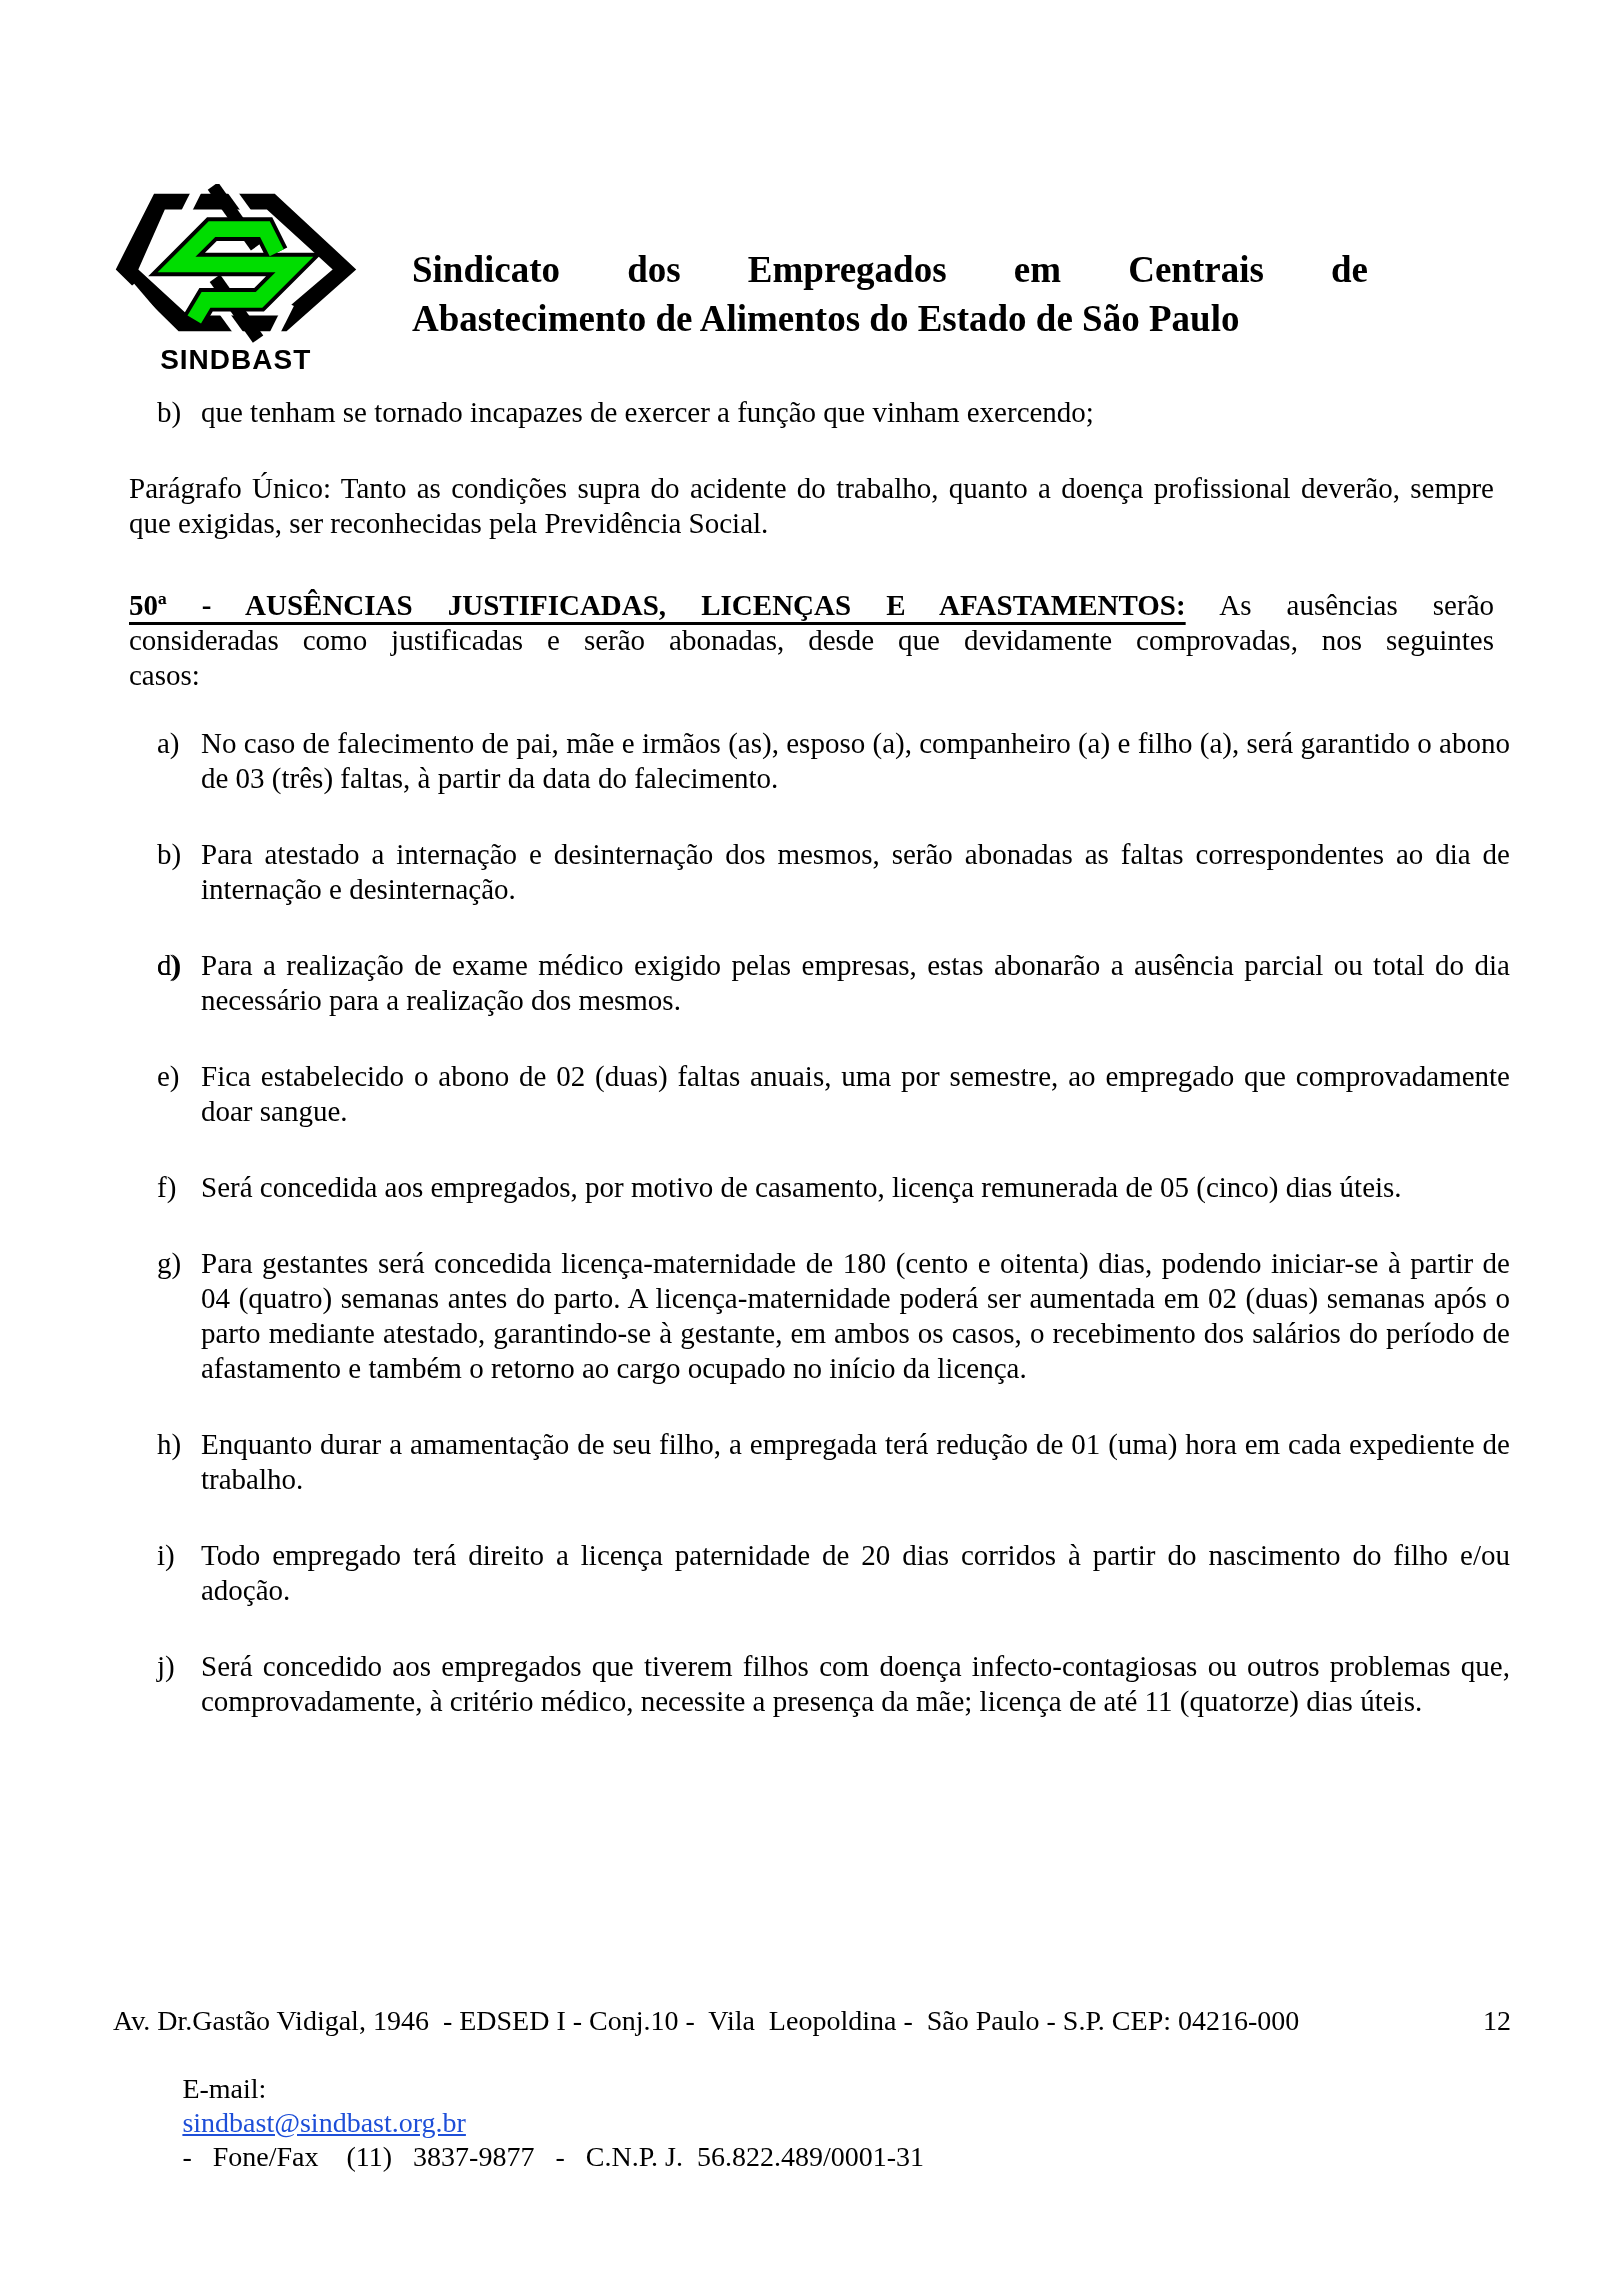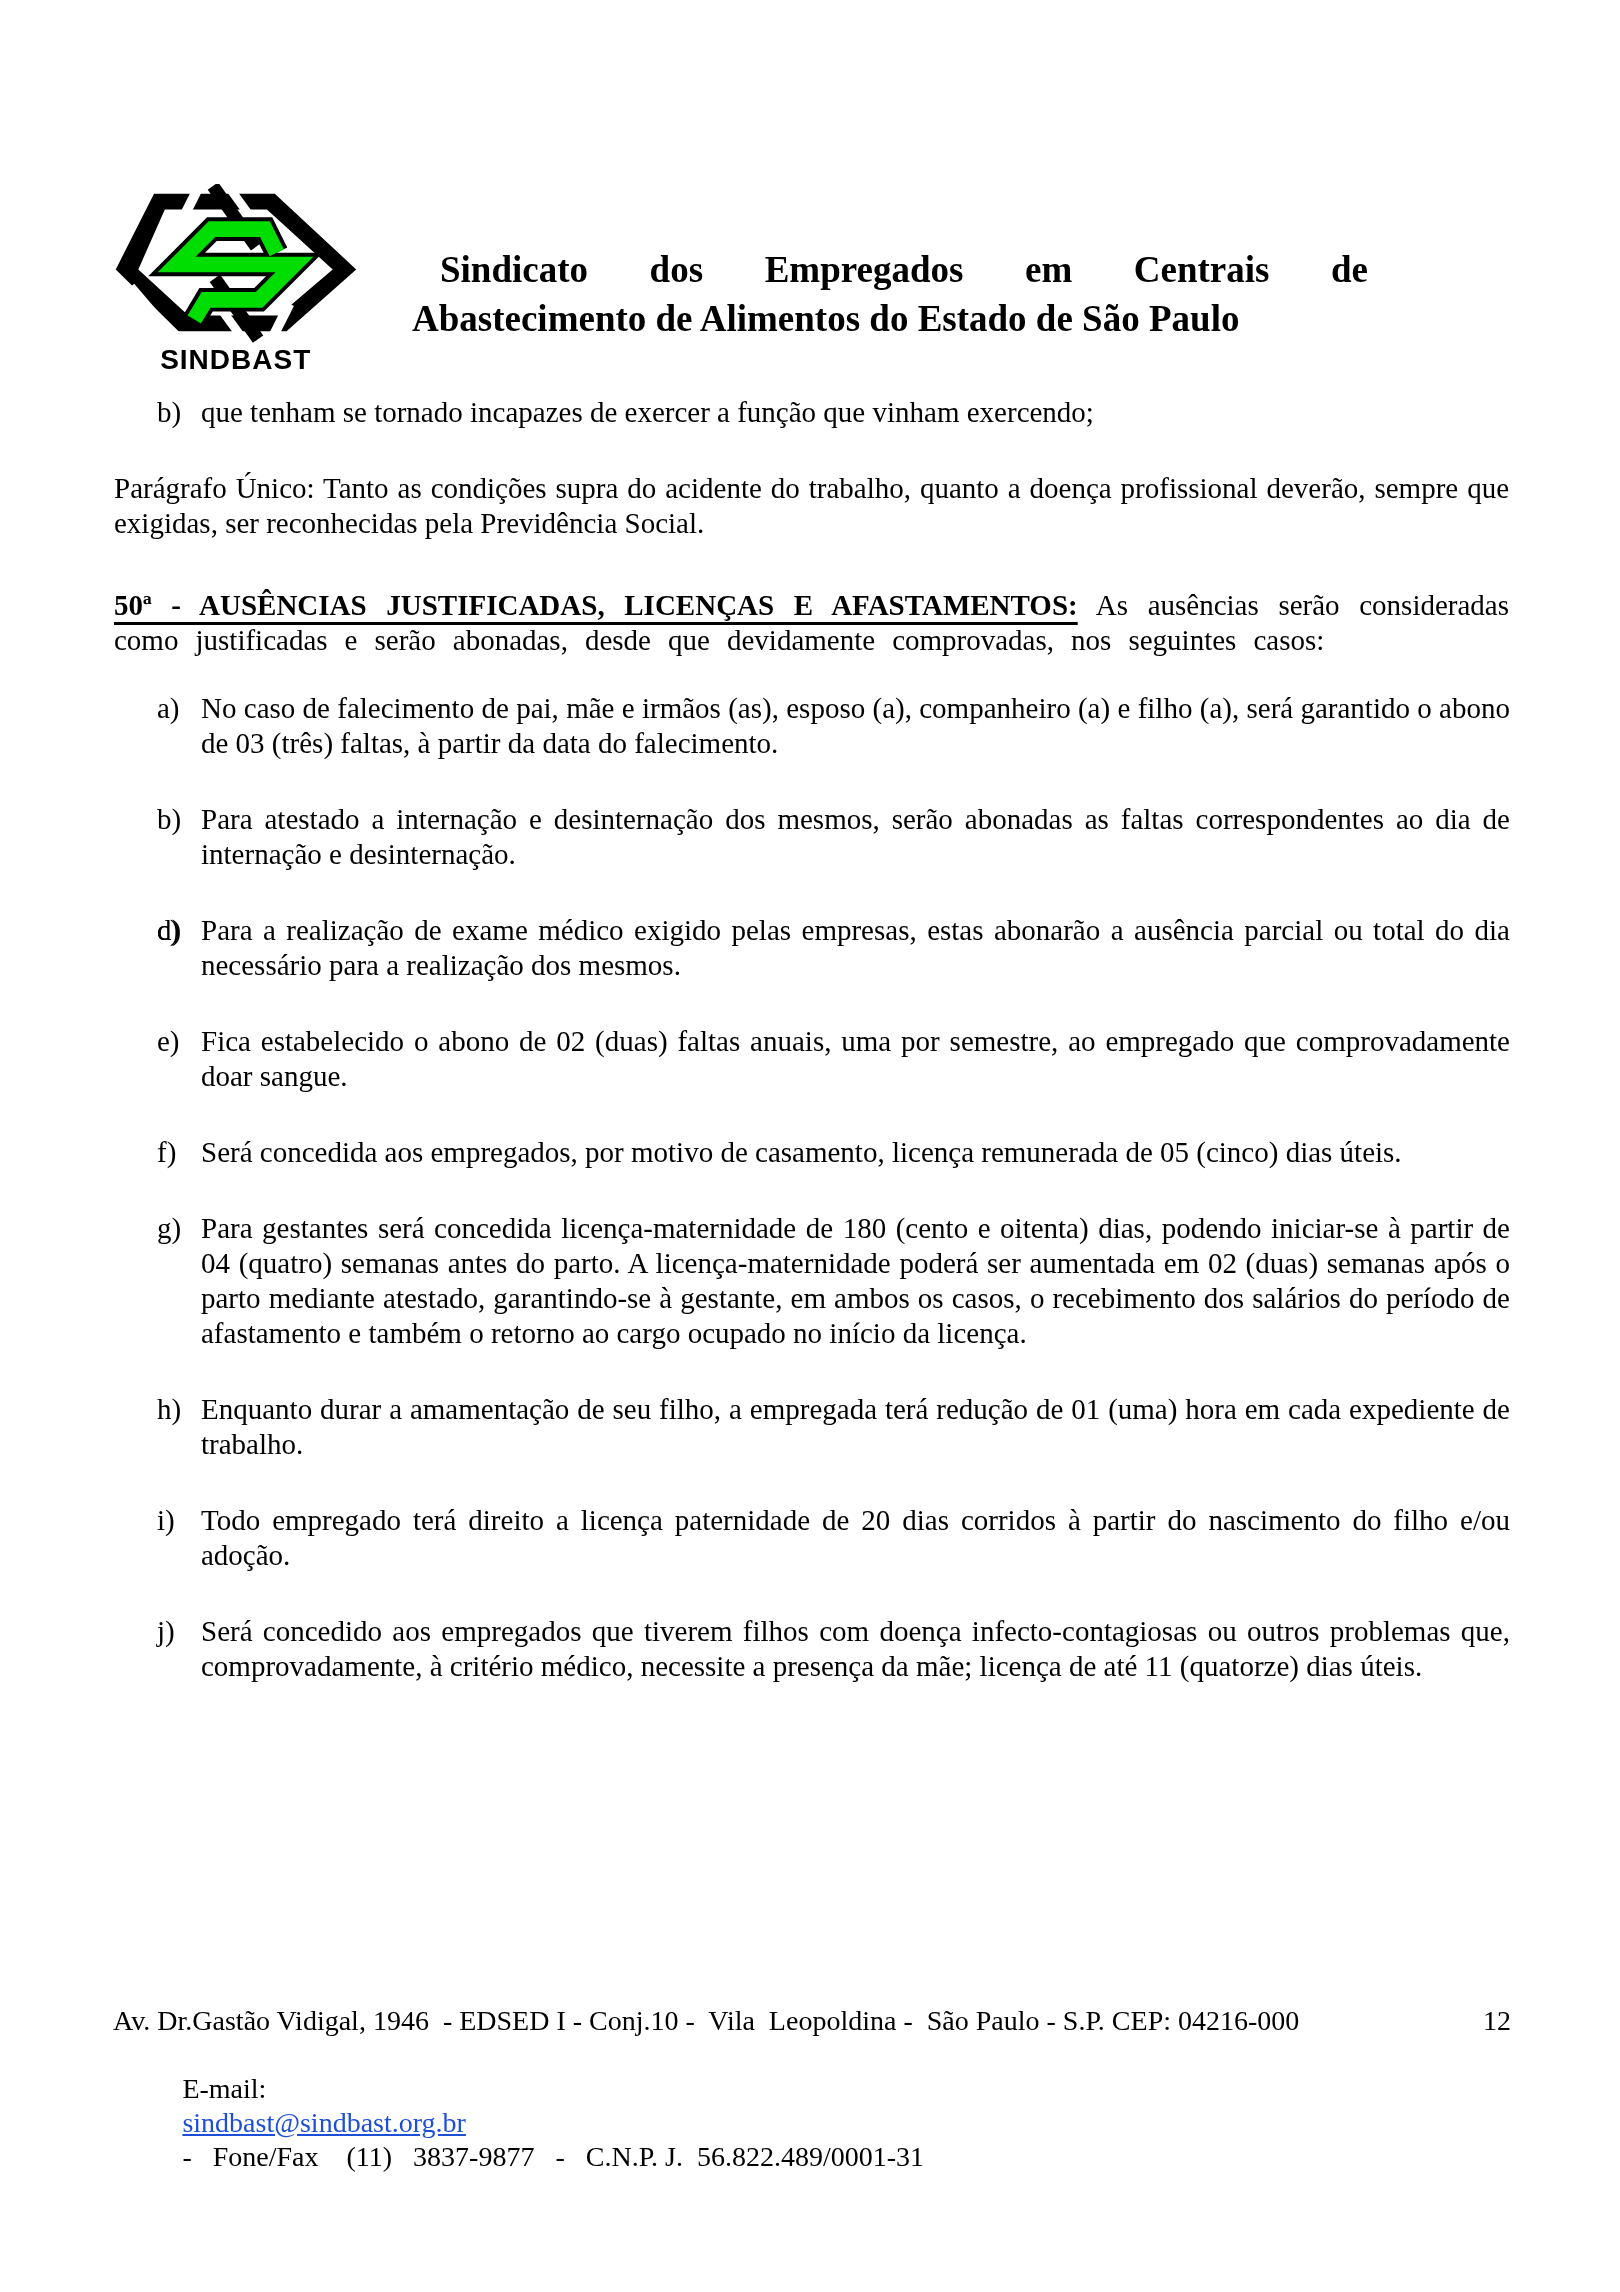--- a/index.html
+++ b/index.html
@@ -17,25 +17,25 @@
   .header { position:relative; height:387px; }
   .logo-block { position:absolute; left:-9.8px; top:184px; width:265px; text-align:center; }
   .logo-block svg { display:block; }
   .logo-text {
     font-family:"Liberation Sans","DejaVu Sans",sans-serif;
     font-weight:bold; font-size:28px; letter-spacing:1px; line-height:29px;
     margin-top:2px; color:#000;
   }
   .title-block { position:absolute; left:299px; top:245px; width:956px;
     font-weight:bold; font-size:37px; line-height:49px; }
-  .title-line1 { text-align:justify; text-align-last:justify;margin-left:28px; }
+  .title-line1 { text-align:justify; text-align-last:justify; }
   .title-line2 { text-align:left; }
 
   
-  .para { text-align:justify; margin:1px; }
+  .para { text-align:justify; margin:16px; }
   .intro-item { margin-top:7.8px; }
   .paragrafo { margin-top:37px; }
   .clause-heading { margin-top:47px; word-spacing:9.8px; }
   .bold-u {
     font-weight:bold;
     text-decoration:underline;
     text-decoration-thickness:2.9px;
     text-underline-offset:6.9px;
   }
   .clause-list { margin-top:33px; }

